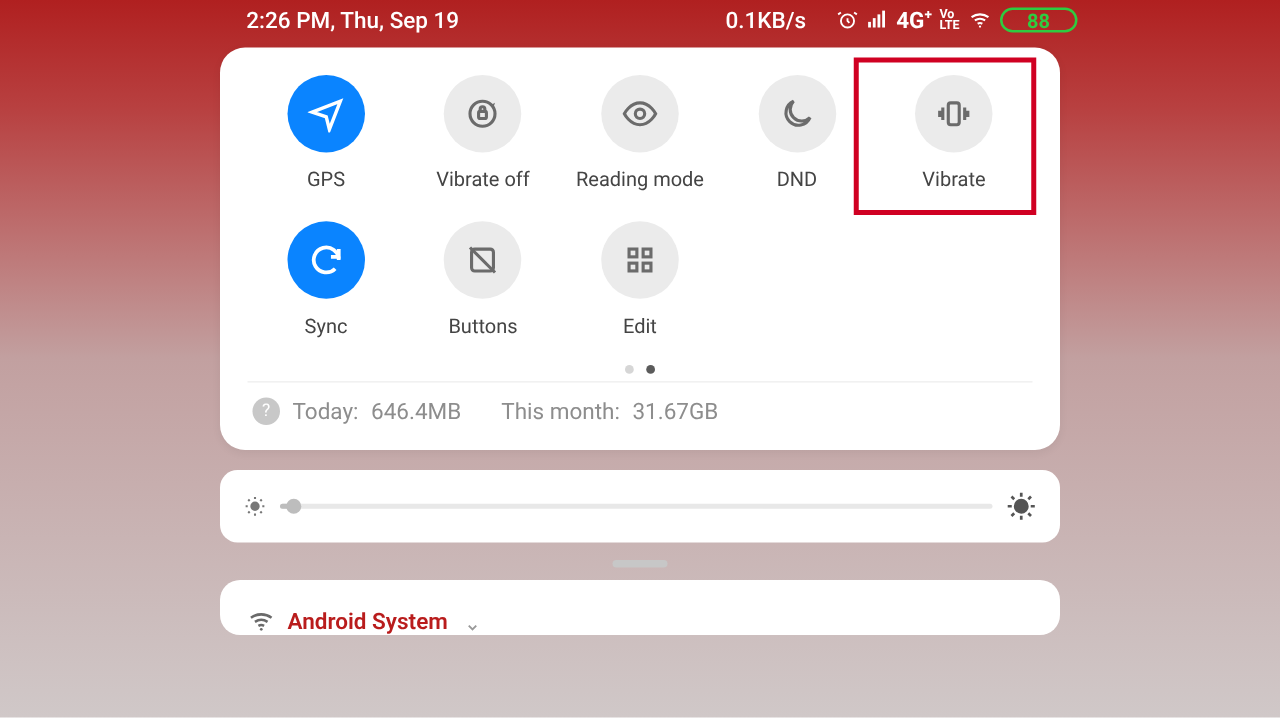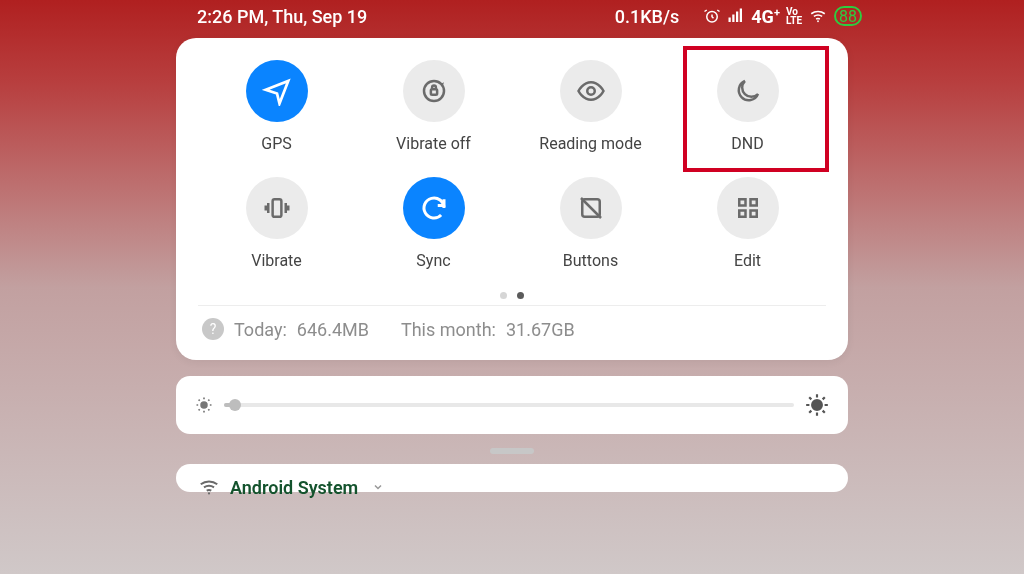--- a/index.html
+++ b/index.html
@@ -19,40 +19,40 @@
     font-size: 18px;
     font-weight: 500;
     margin: 0 150px;
   }
   .status-left { margin-left: 35px; }
   .status-right { display: flex; align-items: center; gap: 24px; }
   .status-icons { display: flex; align-items: center; gap: 6px; }
   .battery-pill {
     border: 2px solid #2ecc40;
     border-radius: 10px;
-    padding: 0 3px;
+    padding: 0 20px;
     color: #2ecc40;
-    font-weight: 400;
+    font-weight: 700;
     font-size: 16px;
     display: inline-flex;
     align-items: center;
     height: 20px;
   }
 
   
   .qs-panel {
     margin: 6px 176px 0 176px;
     background: #fff;
     border-radius: 20px;
     padding: 22px 22px 14px 22px;
     box-shadow: 0 2px 8px rgba(0,0,0,0.06);
   }
   .toggle-grid {
     display: grid;
-    grid-template-columns: repeat(4, 1fr);
+    grid-template-columns: repeat(5, 1fr);
     row-gap: 24px;
     justify-items: center;
     position: relative;
   }
   .toggle {
     display: flex;
     flex-direction: column;
     align-items: center;
     width: 120px;
     gap: 12px;
@@ -161,26 +161,26 @@
     border-radius: 4px;
     margin: 14px auto 0 auto;
   }
 
   
   .notif-card {
     margin: 10px 176px 0 176px;
     background: #fff;
     border-radius: 16px;
     padding: 18px 22px 0 22px;
-    height: 28px;
-    display: flex;
-    align-items: center;
+    height: 44px;
+    display: flex;
+    align-items: flex-end;
     gap: 10px;
     font-size: 18px;
-    color: #14532d;
+    color: #b91c1c;
     font-weight: 600;
   }
   .notif-card .chev { color: #999; font-size: 14px; margin-left: 4px; }
 
   svg { display: block; }
 </style>
 </head>
 <body>
 
 <div class="status-bar">

